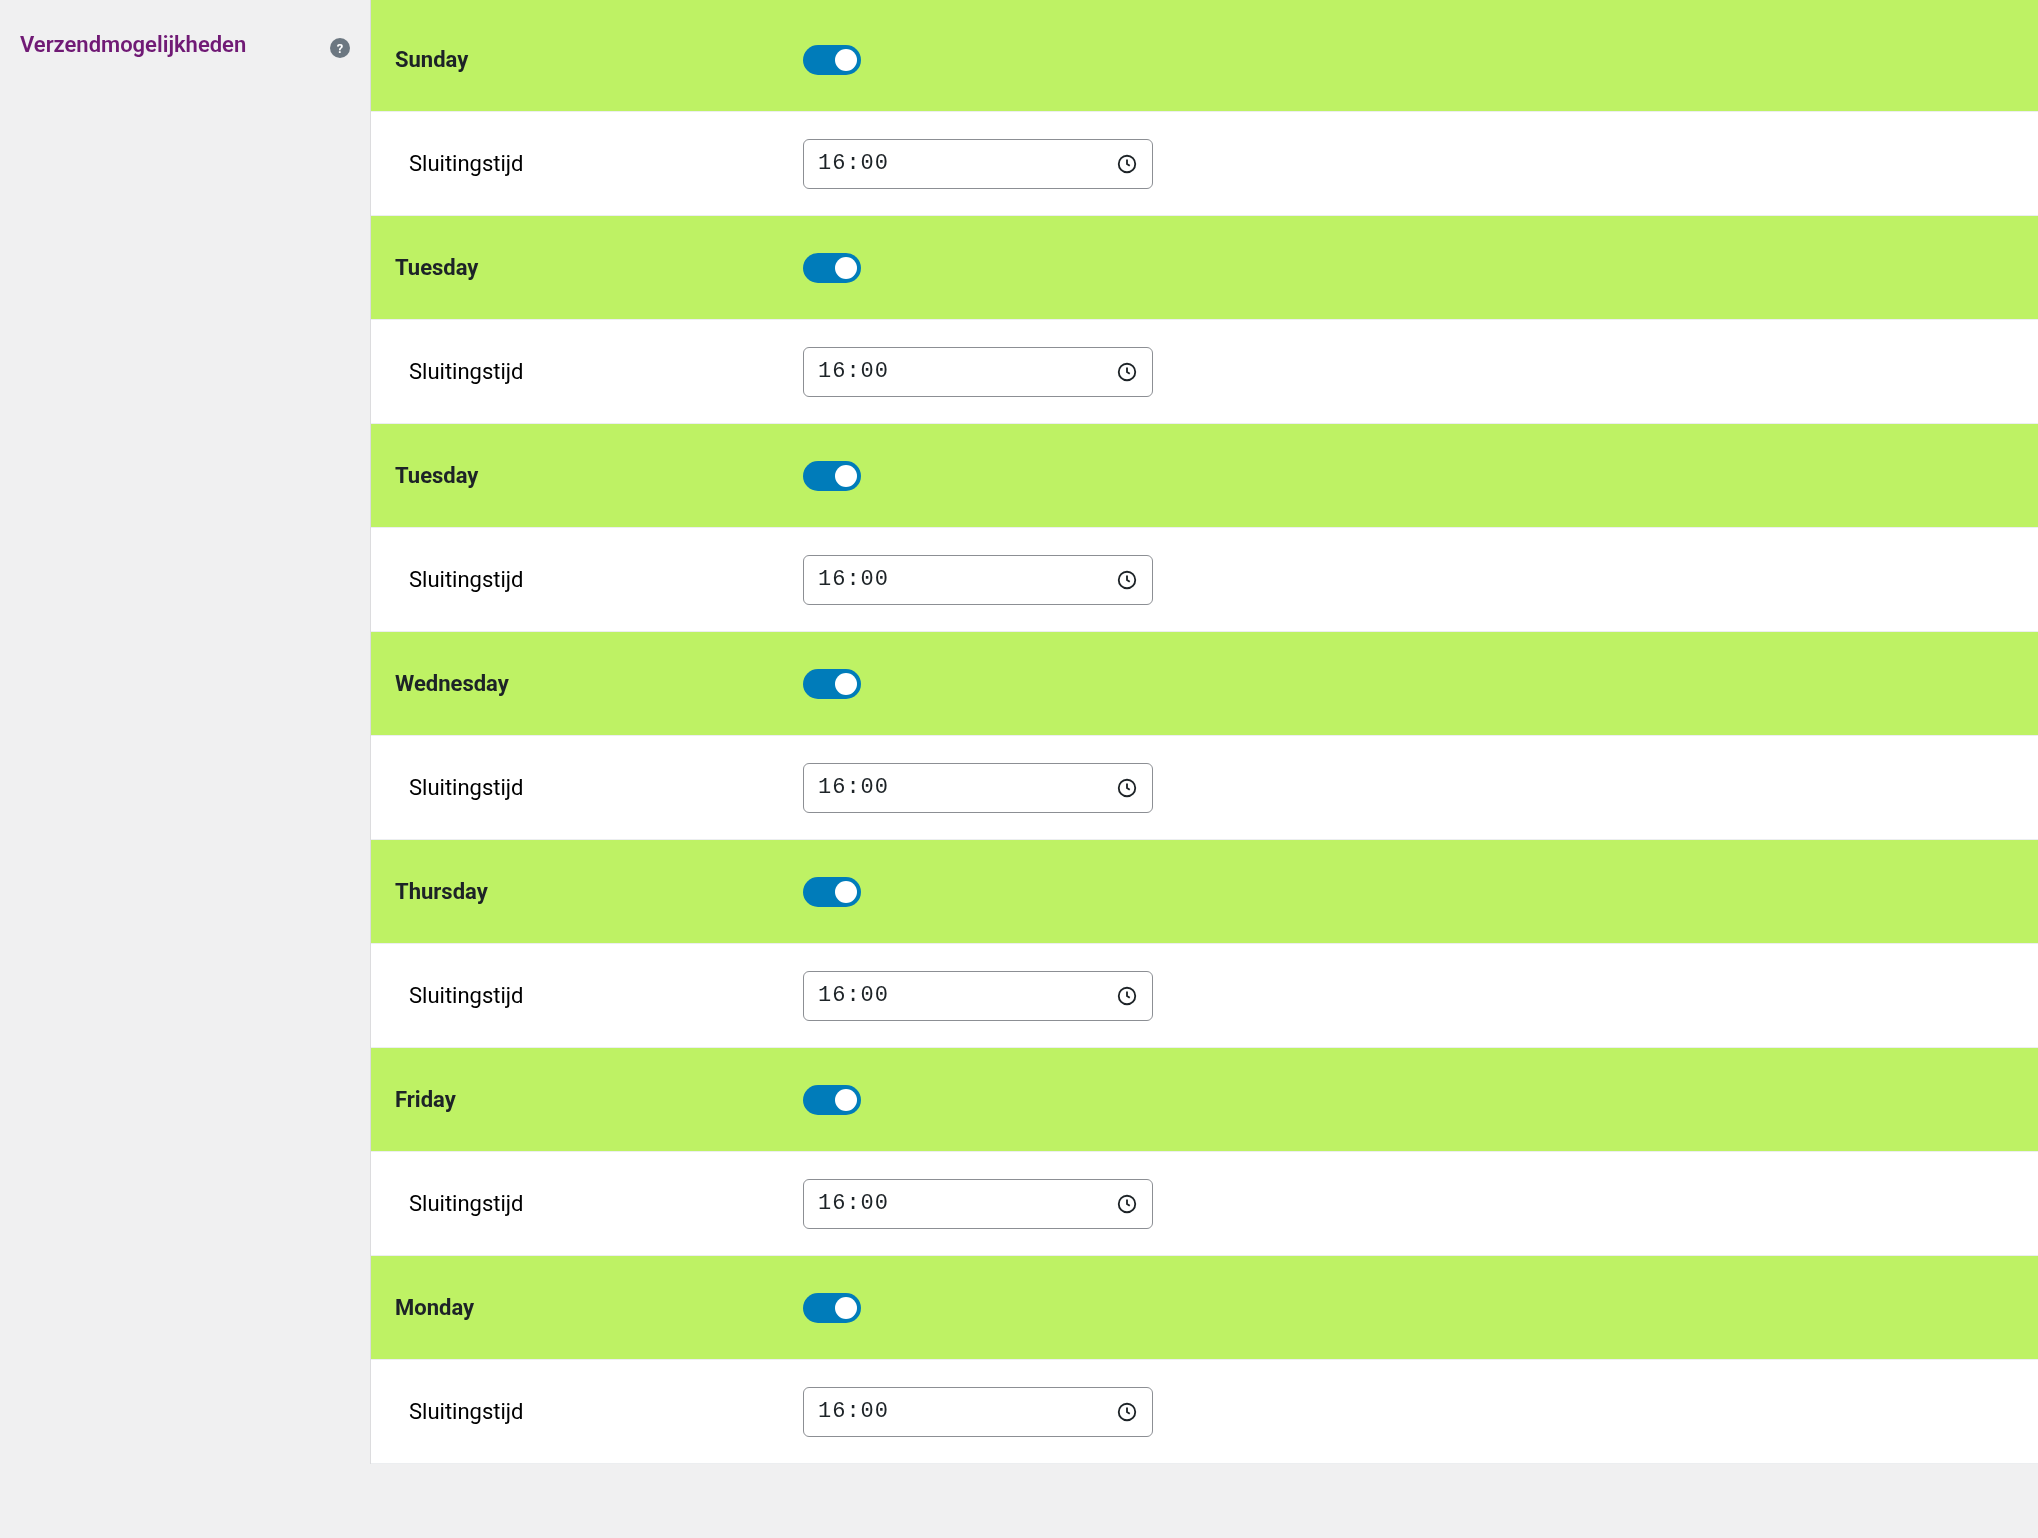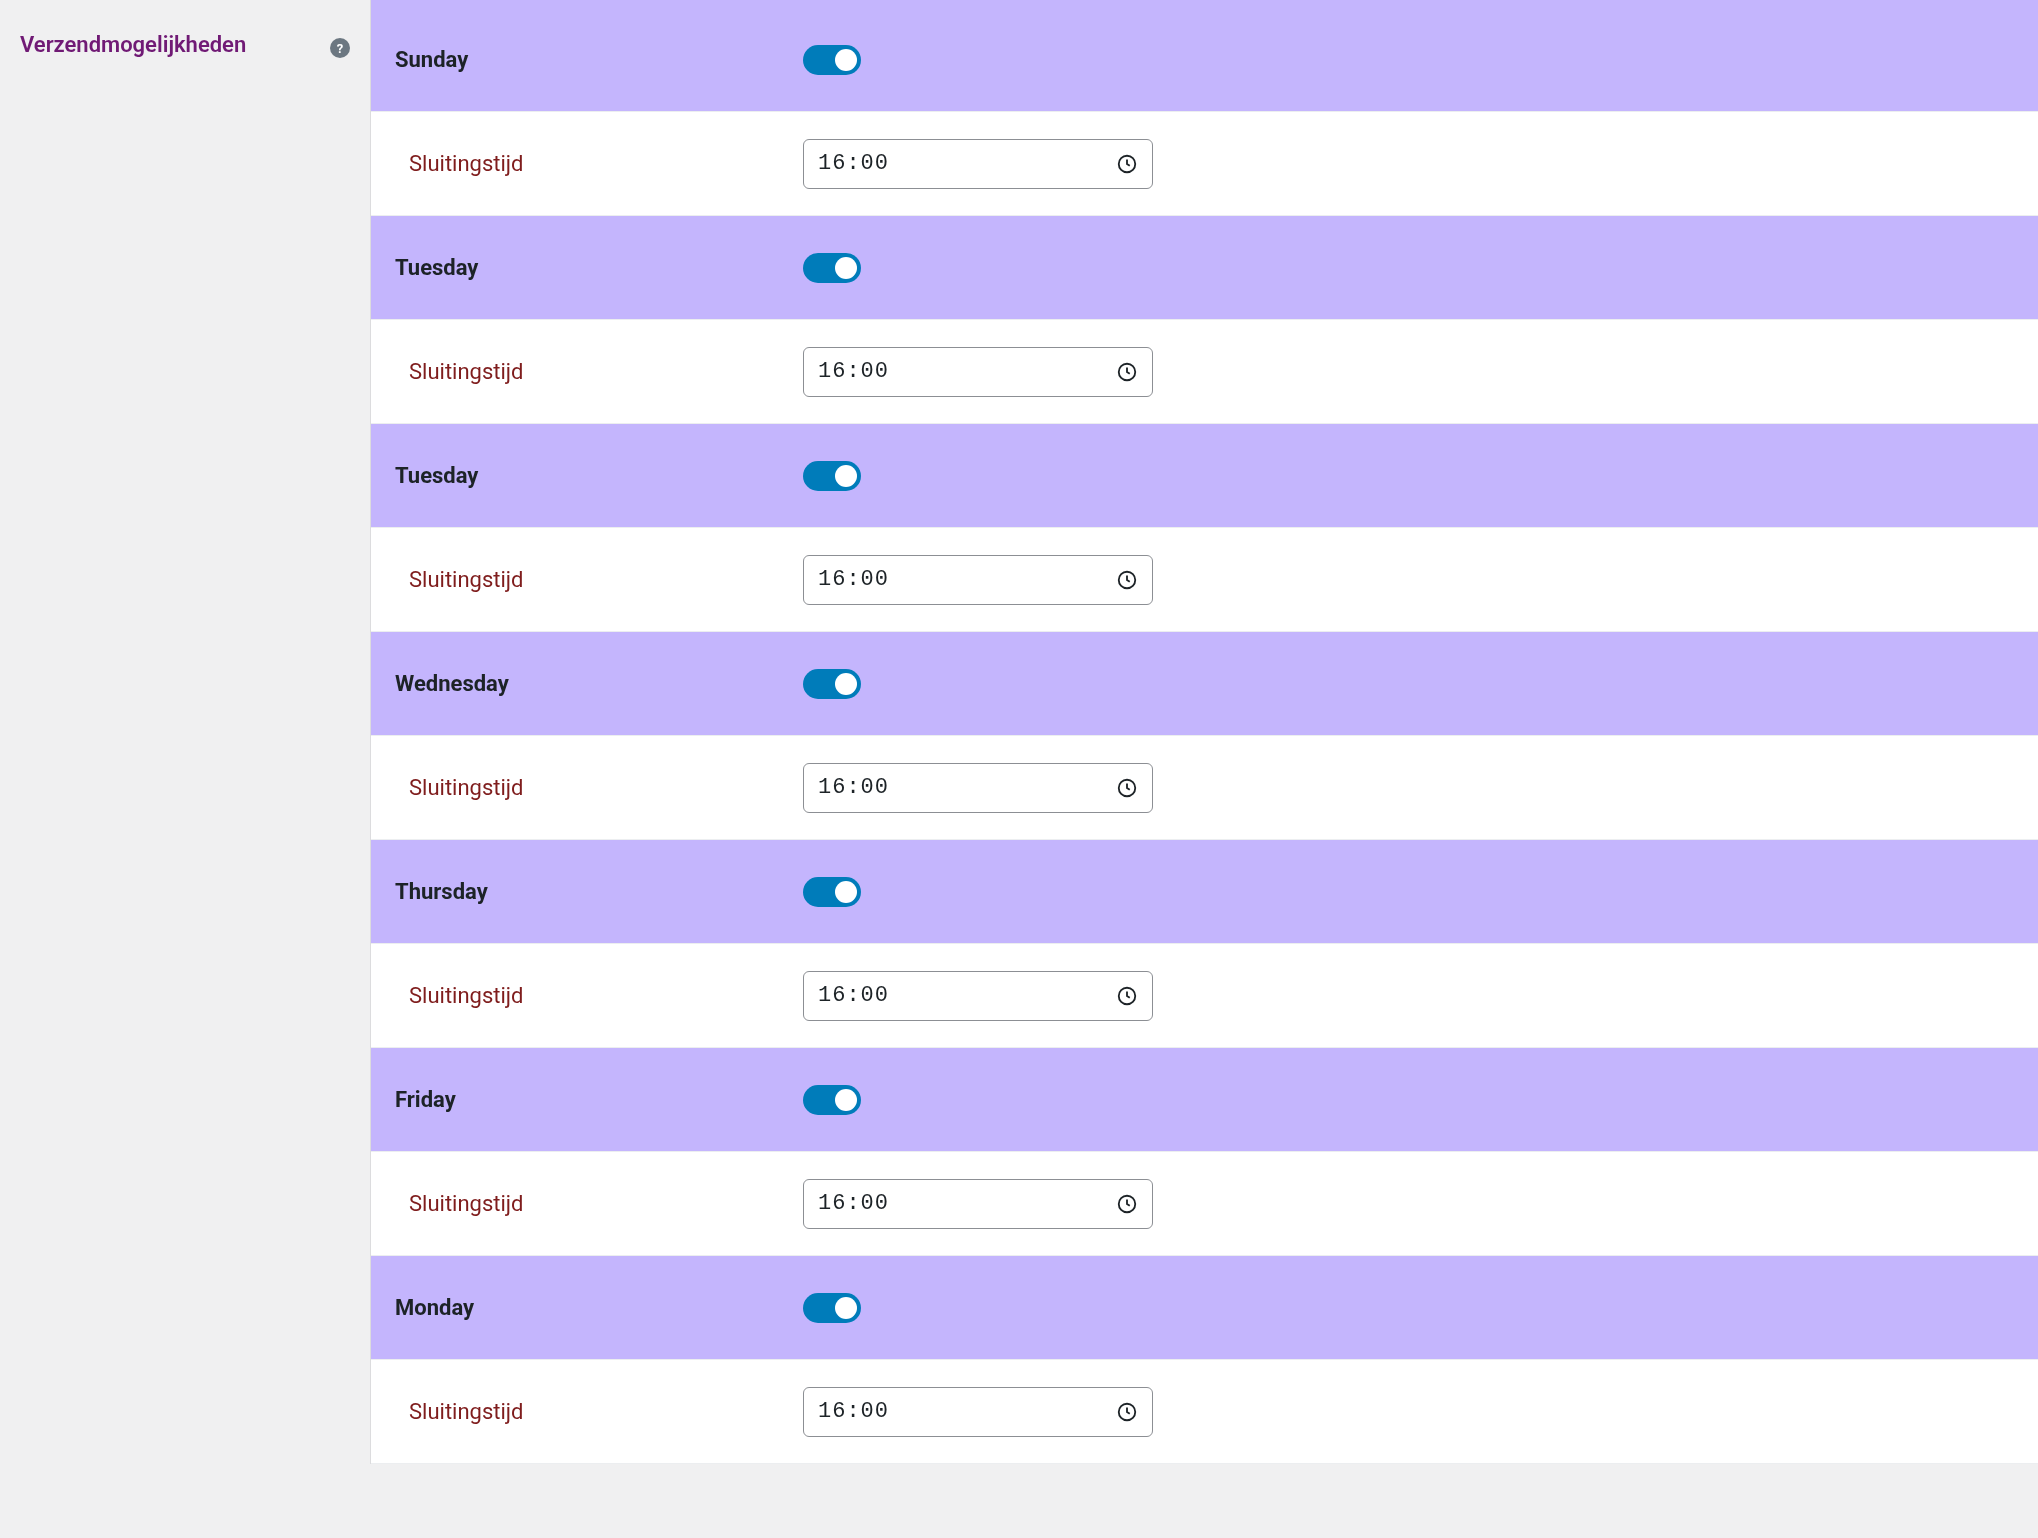--- a/index.html
+++ b/index.html
@@ -52,21 +52,21 @@
   }
 
   
   .row {
     display: flex;
     align-items: center;
     padding: 0 24px;
     border-bottom: 1px solid #eceef0;
   }
   .row.header {
-    background: #c4b5fd;
+    background: #bef264;
     height: 104px;
   }
   .row.header:first-child {
     height: 112px;
     padding-top: 8px;
   }
   .row.input-row {
     background: #ffffff;
     height: 104px;
   }
@@ -75,21 +75,21 @@
     width: 408px;
     flex: 0 0 408px;
   }
   .row.header .day-name {
     font-weight: 700;
     font-size: 22px;
     color: #1d2327;
   }
   .row.input-row .closing-label {
     font-size: 22px;
-    color: #7f1d1d;
+    color: #000000;
     padding-left: 14px;
   }
 
   
   .toggle {
     position: relative;
     width: 58px;
     height: 30px;
     border-radius: 30px;
     background: #007cba;

